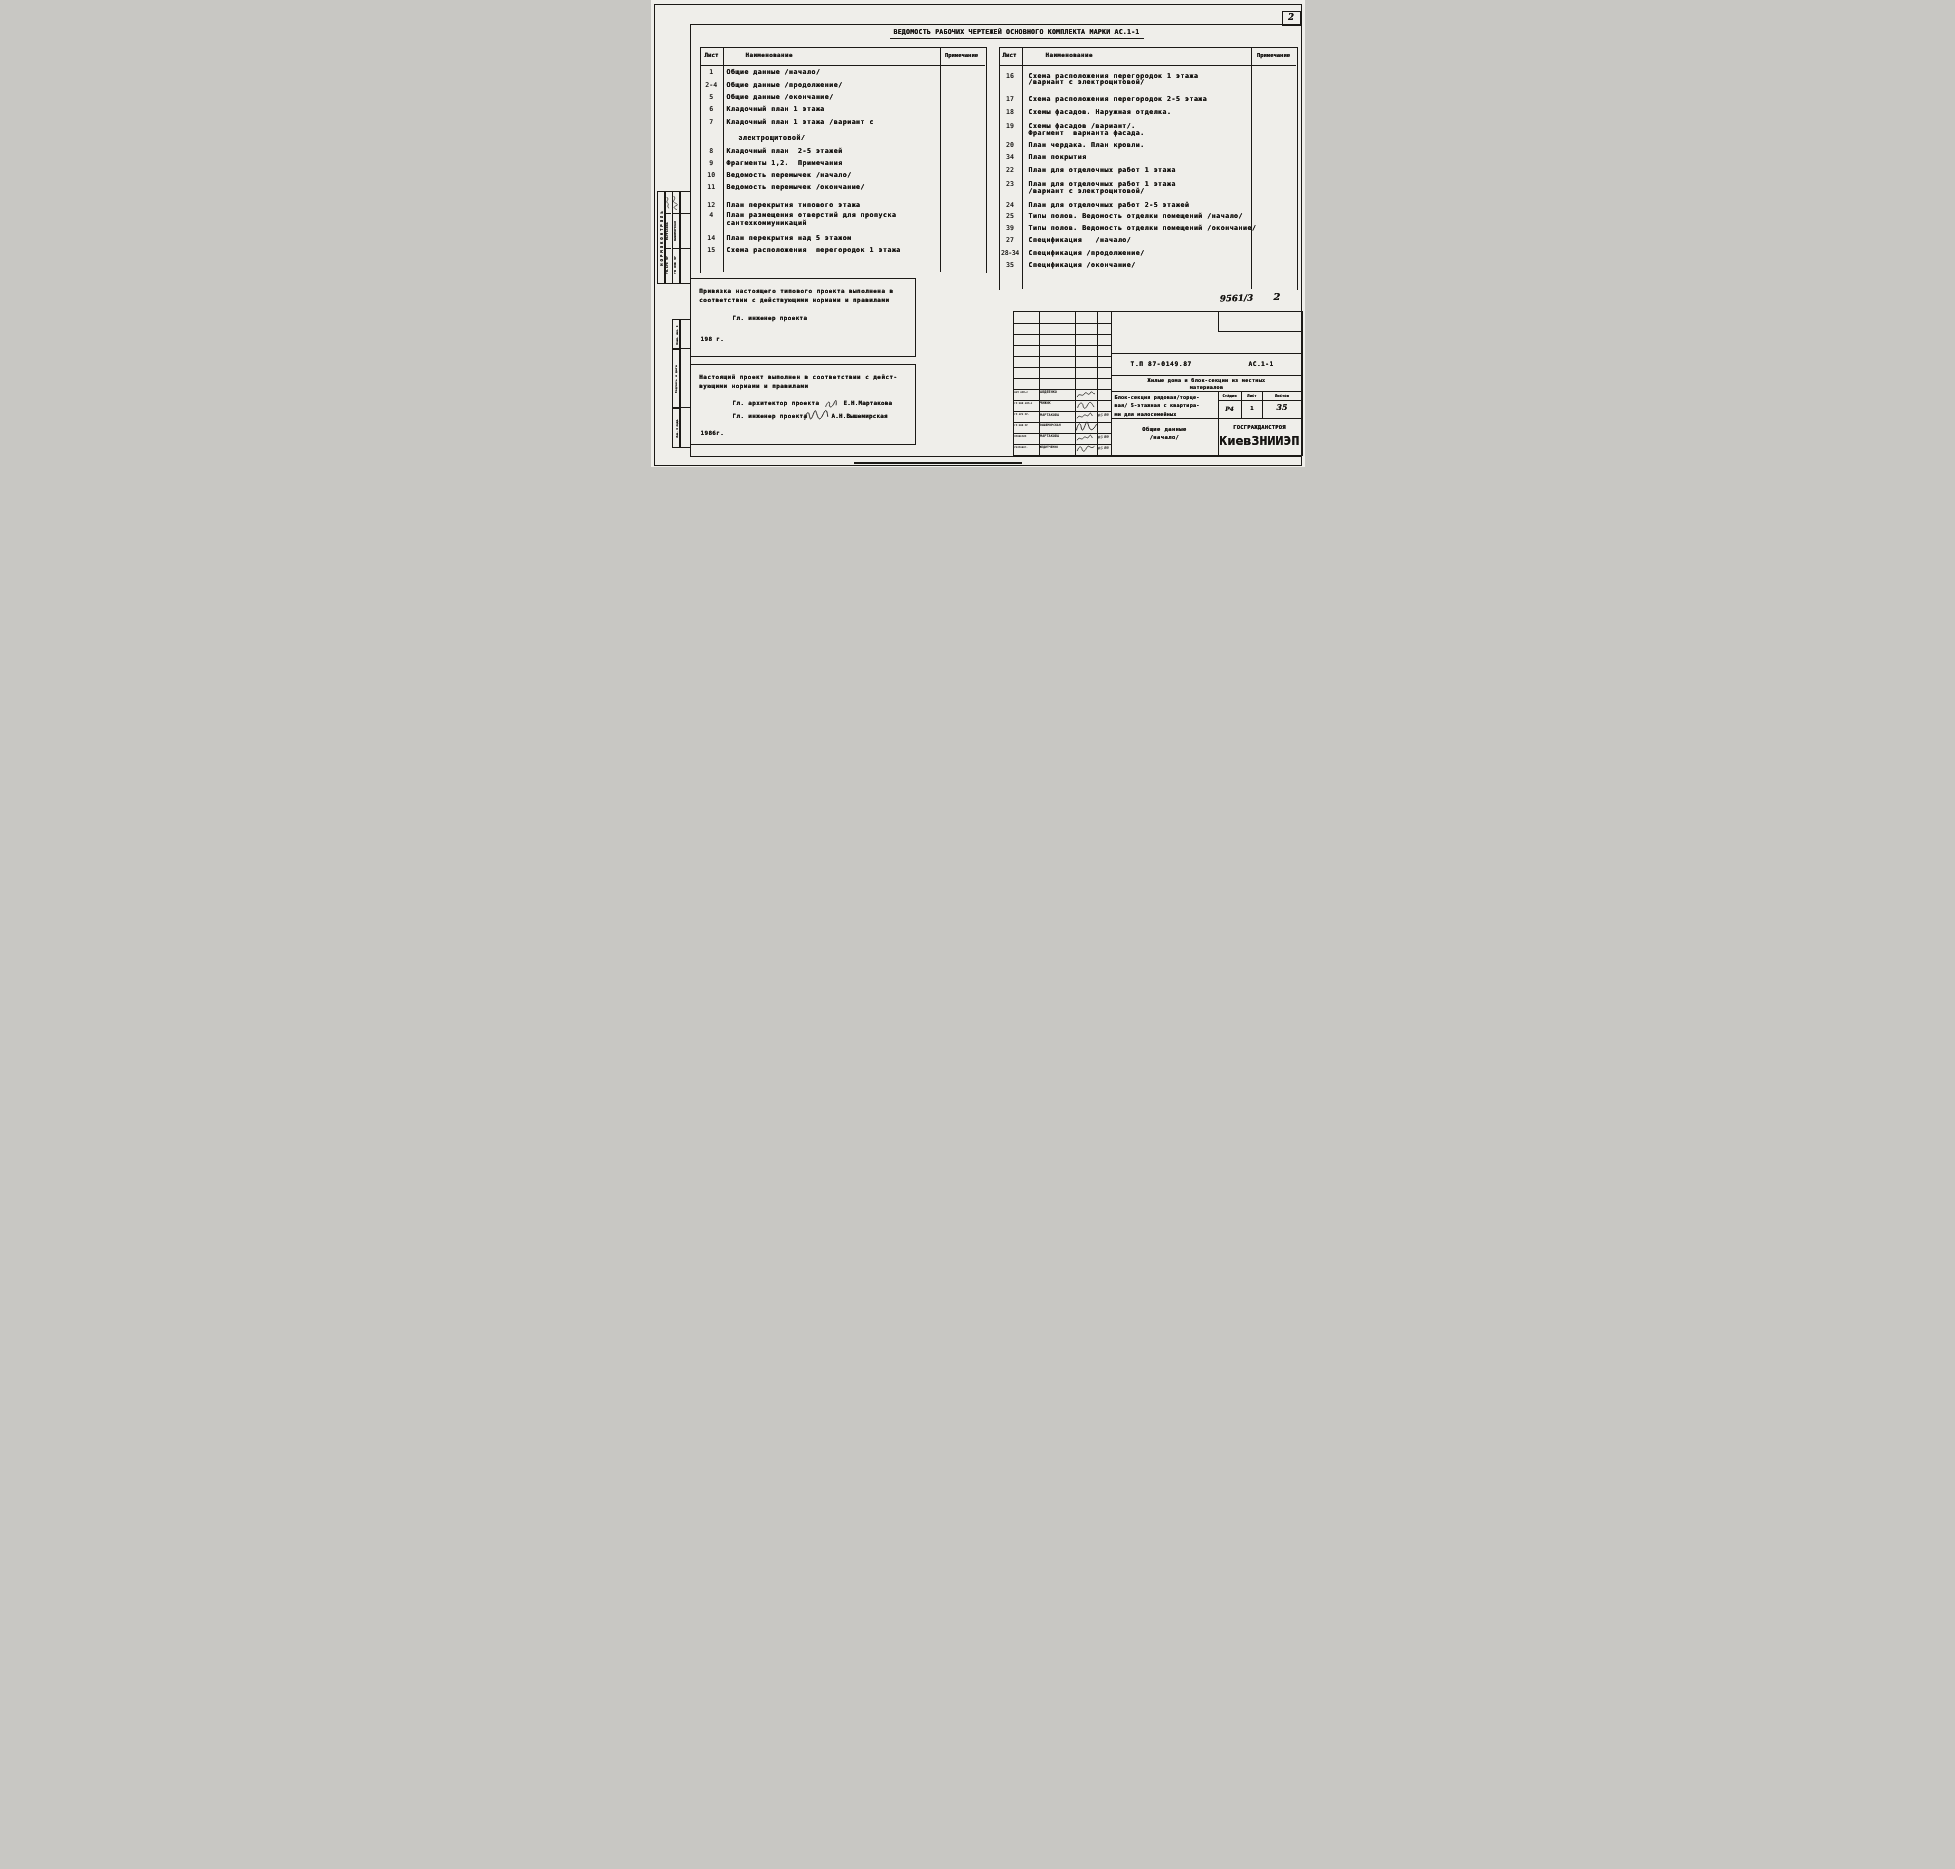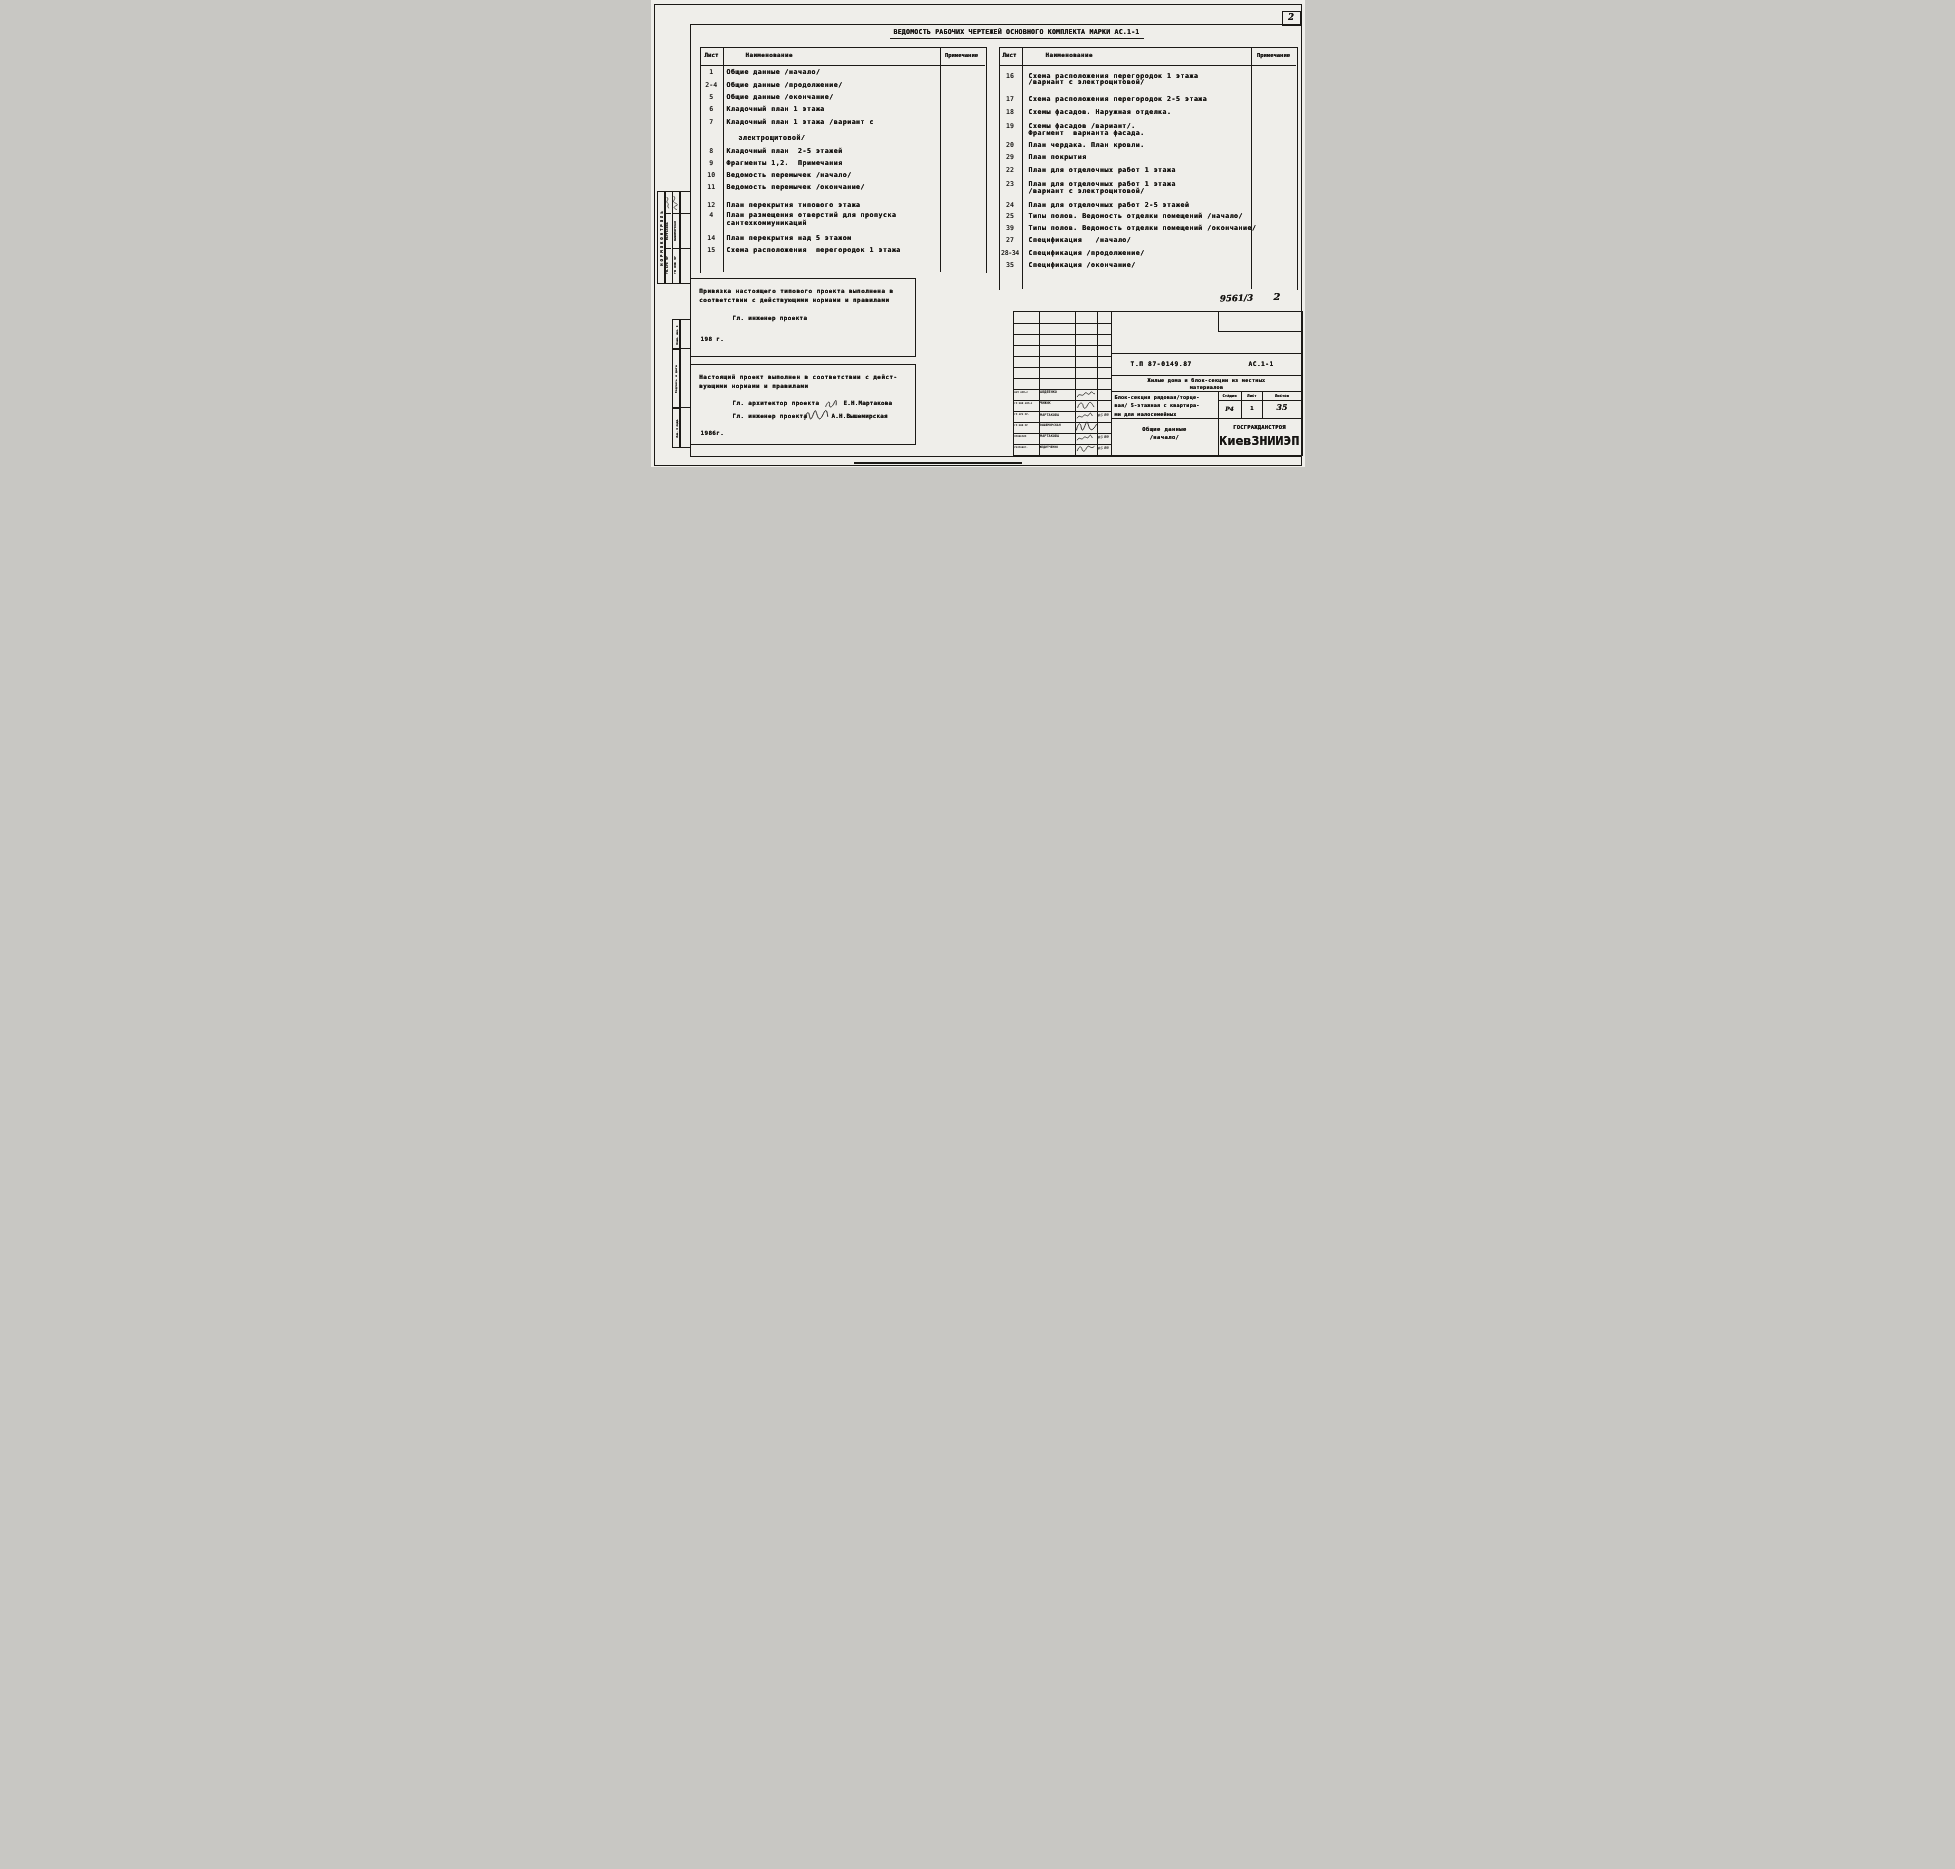--- a/index.html
+++ b/index.html
@@ -144,21 +144,21 @@
       <span class="nm" style="left:30px;">Схемы фасадов /вариант/.</span>
     </div>
   <div class="row" style="left:348px;top:129px;width:297px;">
       <span class="nm" style="left:30px;">Фрагмент  варианта фасада.</span>
     </div>
   <div class="row" style="left:348px;top:141px;width:297px;">
       <span class="num" style="width:23px;">20</span>
       <span class="nm" style="left:30px;">План чердака. План кровли.</span>
     </div>
   <div class="row" style="left:348px;top:153px;width:297px;">
-      <span class="num" style="width:23px;">29</span>
+      <span class="num" style="width:23px;">34</span>
       <span class="nm" style="left:30px;">План покрытия</span>
     </div>
   <div class="row" style="left:348px;top:166px;width:297px;">
       <span class="num" style="width:23px;">22</span>
       <span class="nm" style="left:30px;">План для отделочных работ 1 этажа</span>
     </div>
   <div class="row" style="left:348px;top:180px;width:297px;">
       <span class="num" style="width:23px;">23</span>
       <span class="nm" style="left:30px;">План для отделочных работ 1 этажа</span>
     </div>

